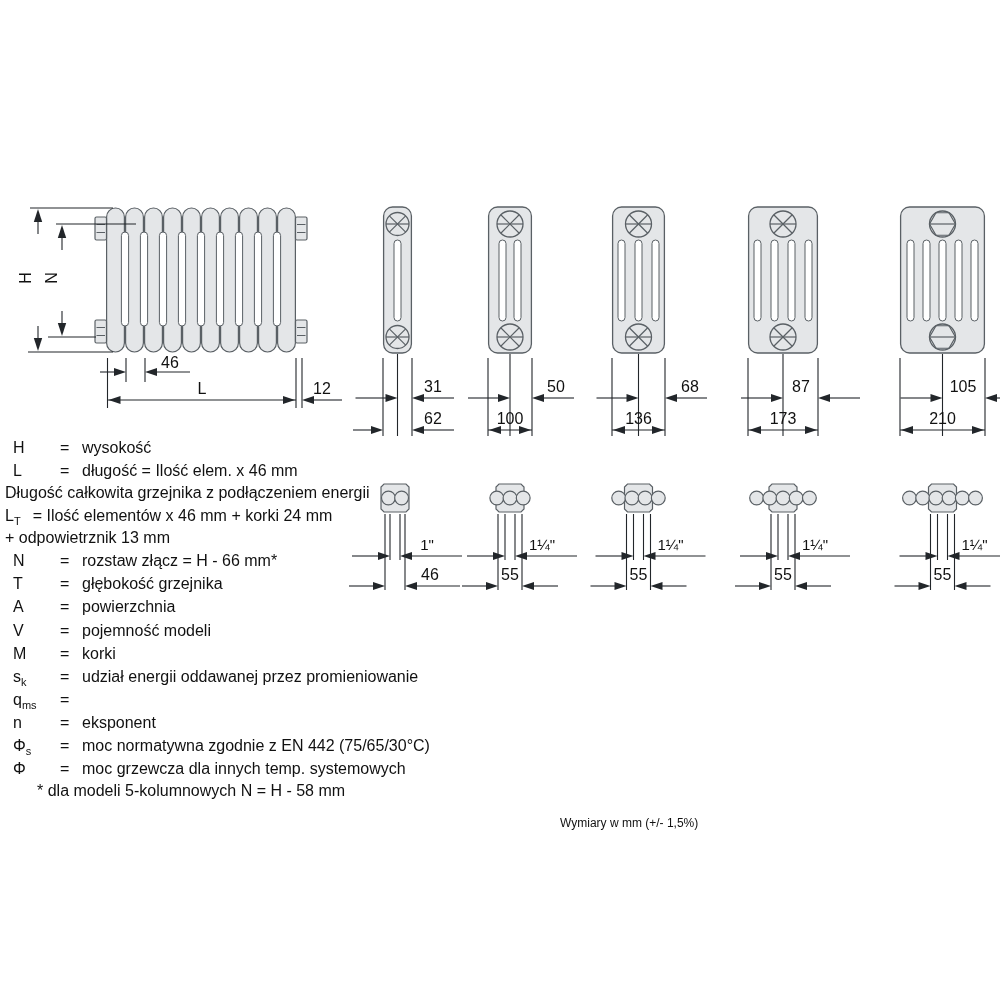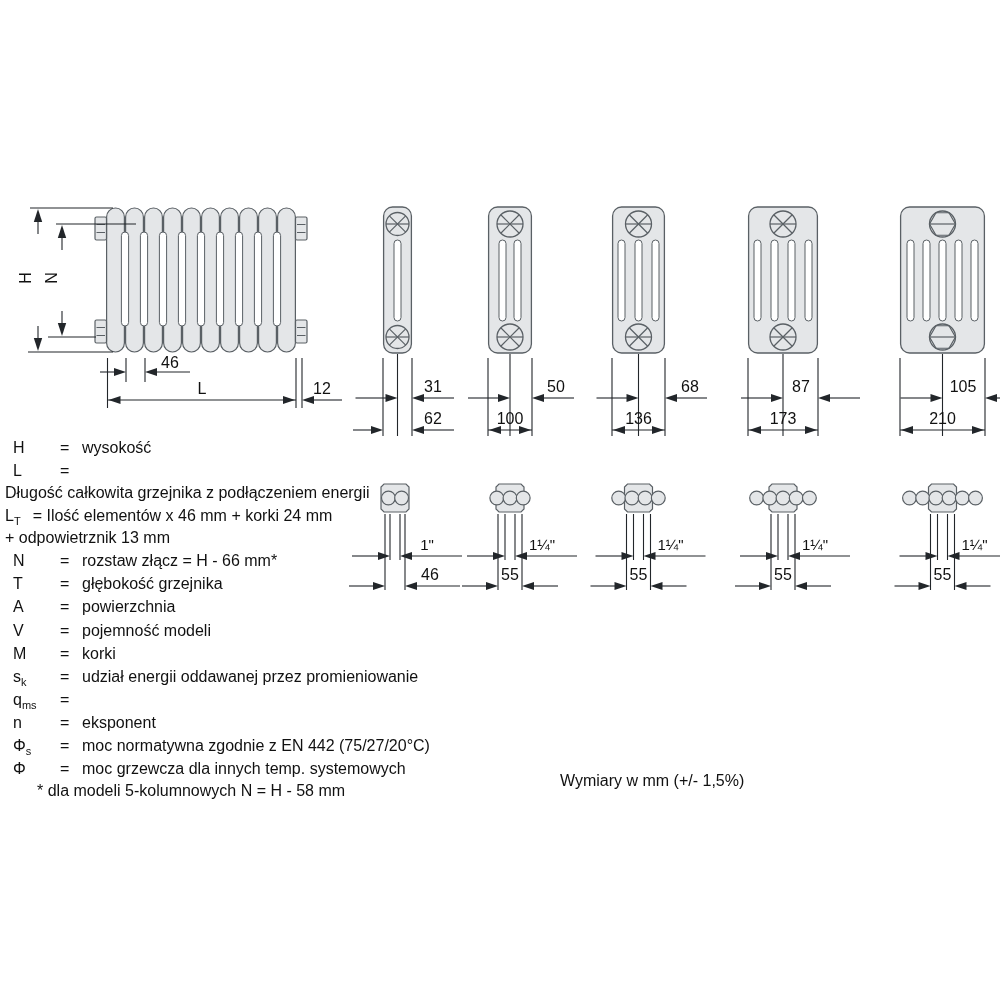--- a/index.html
+++ b/index.html
@@ -7,21 +7,21 @@
         font-family:"Liberation Sans",sans-serif;color:#111;overflow:hidden;}
   #diagram{position:absolute;left:0;top:0;}
   .legend{position:absolute;left:5px;top:0;width:560px;}
   .lrow{position:absolute;left:0;width:560px;height:22px;font-size:16px;line-height:20px;white-space:nowrap;}
   .lrow .sym{position:absolute;left:8px;top:0;}
   .lrow .eq{position:absolute;left:55px;top:0;}
   .lrow .desc{position:absolute;left:77px;top:0;}
   .lrow .desc-full{position:absolute;left:0;top:0;}
   sub{font-size:11px;line-height:0;}
   .rest{margin-left:12px;}
-  .note{position:absolute;left:560px;top:772px;font-size:16px;white-space:nowrap;}
+  .note{position:absolute;left:560px;top:816px;font-size:12px;white-space:nowrap;}
   svg text{font-family:"Liberation Sans",sans-serif;}
 </style>
 </head>
 <body>
 
 <div id="page">
 
   <svg id="diagram" width="1000" height="620" viewBox="0 0 1000 620">
       <g>
         <rect x="106.6" y="208" width="17.8" height="144" rx="8.9" fill="#e4e6e8" stroke="#5a6065" stroke-width="1.2"></rect>
@@ -370,20 +370,21 @@
   <div class="legend">
 
     <div class="lrow" style="top:438px">
       <span class="sym"><span>H</span><sub></sub></span>
       <span class="eq">=</span>
       <span class="desc">wysokość</span>
     </div>
     <div class="lrow" style="top:461px">
       <span class="sym"><span>L</span><sub></sub></span>
       <span class="eq">=</span>
+      <span class="desc">długość = Ilość elem. x 46 mm</span>
     </div>
     <div class="lrow" style="top:483px">
       <span class="desc-full">Długość całkowita grzejnika z podłączeniem energii</span>
     </div>
     <div class="lrow" style="top:506px">
       <span class="desc-full"><span>L</span><sub>T</sub><span class="rest">= Ilość elementów x 46 mm + korki 24 mm</span></span>
     </div>
     <div class="lrow" style="top:528px">
       <span class="desc-full">+ odpowietrznik 13 mm</span>
     </div>
@@ -422,21 +423,21 @@
       <span class="eq">=</span>
     </div>
     <div class="lrow" style="top:713px">
       <span class="sym"><span>n</span><sub></sub></span>
       <span class="eq">=</span>
       <span class="desc">eksponent</span>
     </div>
     <div class="lrow" style="top:736px">
       <span class="sym"><span>Φ</span><sub>s</sub></span>
       <span class="eq">=</span>
-      <span class="desc">moc normatywna zgodnie z EN 442 (75/27/20°C)</span>
+      <span class="desc">moc normatywna zgodnie z EN 442 (75/65/30°C)</span>
     </div>
     <div class="lrow" style="top:759px">
       <span class="sym"><span>Φ</span><sub></sub></span>
       <span class="eq">=</span>
       <span class="desc">moc grzewcza dla innych temp. systemowych</span>
     </div>
     <div class="lrow" style="top:781px;left:32px">
       <span class="desc-full">* dla modeli 5-kolumnowych N = H - 58 mm</span>
     </div>
   </div>

